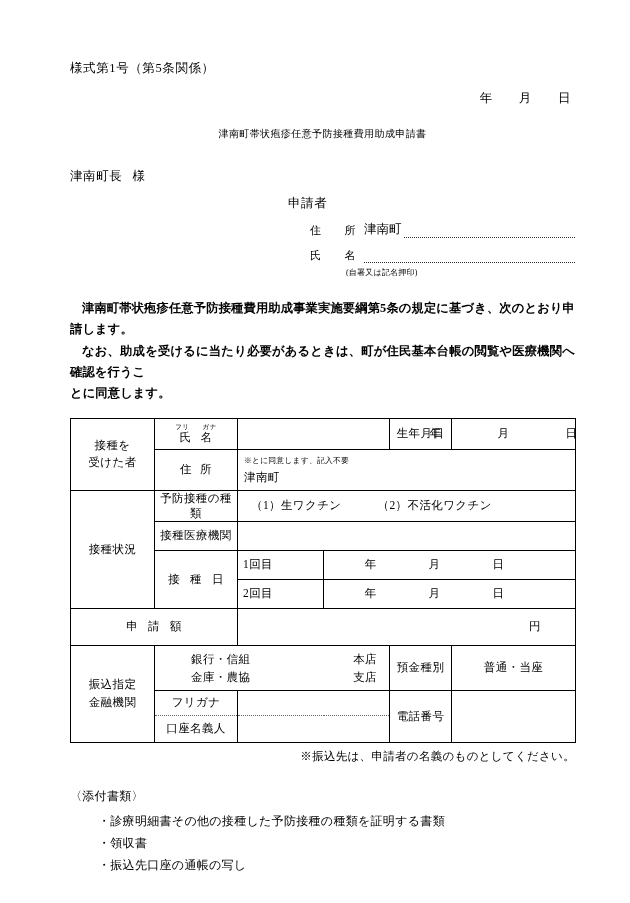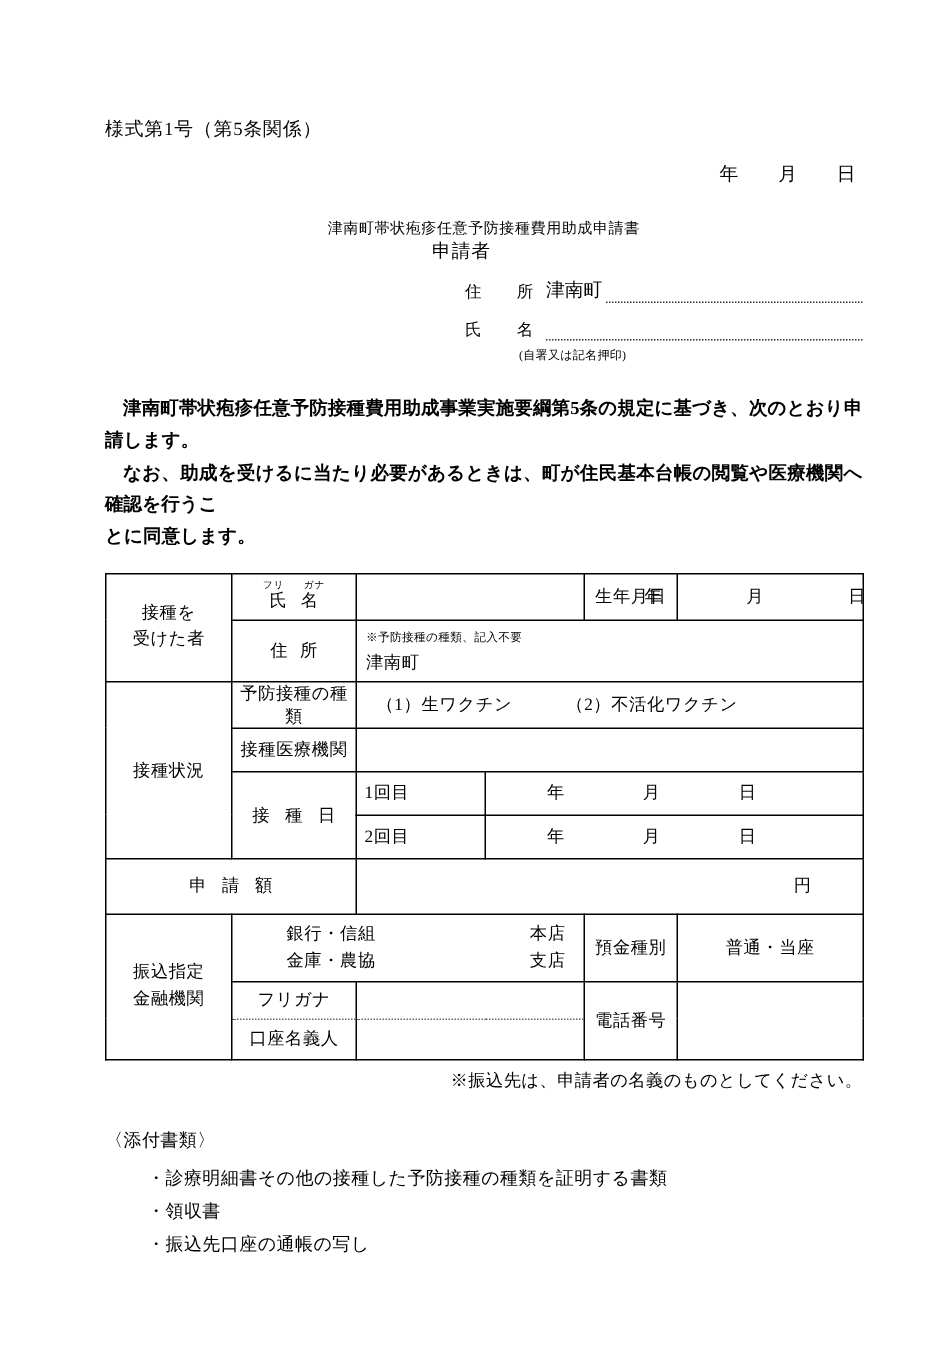--- a/index.html
+++ b/index.html
@@ -23,21 +23,20 @@
     left: 70px;
     top: 60px;
     width: 505px;
   }
 
   
   .form-no {
     font-size: 12.5px;
     letter-spacing: 0.6px;
     line-height: 1.3;
-    margin-top: 18px;
   }
   .date-line {
     margin-top: 14px;
     text-align: right;
     font-size: 12.5px;
     letter-spacing: 0.6px;
     padding-right: 4px;
   }
   .date-line span { display: inline-block; }
   .date-line .y { margin-right: 26px; }
@@ -52,20 +51,21 @@
 
   .addressee {
     margin-top: 27px;
     font-size: 12.5px;
     letter-spacing: 0.6px;
   }
   .addressee .hon { margin-left: 10px; }
 
   
   .applicant-block {
+    margin-top: 10px;
     padding-left: 218px;
     font-size: 12.5px;
     font-family: Liberation Serif, serif;
   }
   .applicant-heading {
     letter-spacing: 0.6px;
     margin-bottom: 9px;
   }
   .field-row {
     display: flex;
@@ -235,20 +235,23 @@
   <div class="doc-inner">
 
     <div class="form-no">様式第1号（第5条関係）</div>
 
     <div class="date-line">
       <span class="y">年</span><span class="m">月</span><span class="d">日</span>
     </div>
 
     <div class="doc-title">津南町帯状疱疹任意予防接種費用助成申請書</div>
 
+    <div class="addressee">
+      <span>津南町長</span><span class="hon">様</span>
+    </div>
 
     <div class="applicant-block">
       <div class="applicant-heading">申請者</div>
 
       <div class="field-row">
         <span class="field-label">住　　所</span>
         <span class="field-prefix">津南町</span>
         <span class="dots"></span>
       </div>
 
@@ -306,21 +309,21 @@
         </tr>
 
         <tr>
           <td class="tc" style="height:40px">
             <span class="spaced-4">
               <span>住</span>
               <span>所</span>
             </span>
           </td>
           <td class="addr-cell" colspan="4">
-            <div class="addr-note">※予防接種の種類、記入不要</div>
+            <div class="addr-note">※とに同意します、記入不要</div>
             <div class="addr-val">津南町</div>
           </td>
         </tr>
 
         <tr>
           <td class="tc outer-thick" rowspan="4">接種状況</td>
           <td class="tc" style="height:28px">予防接種の種類</td>
           <td class="tl" colspan="4">
             <span class="vac-types">
               <span>（1）生ワクチン</span>

